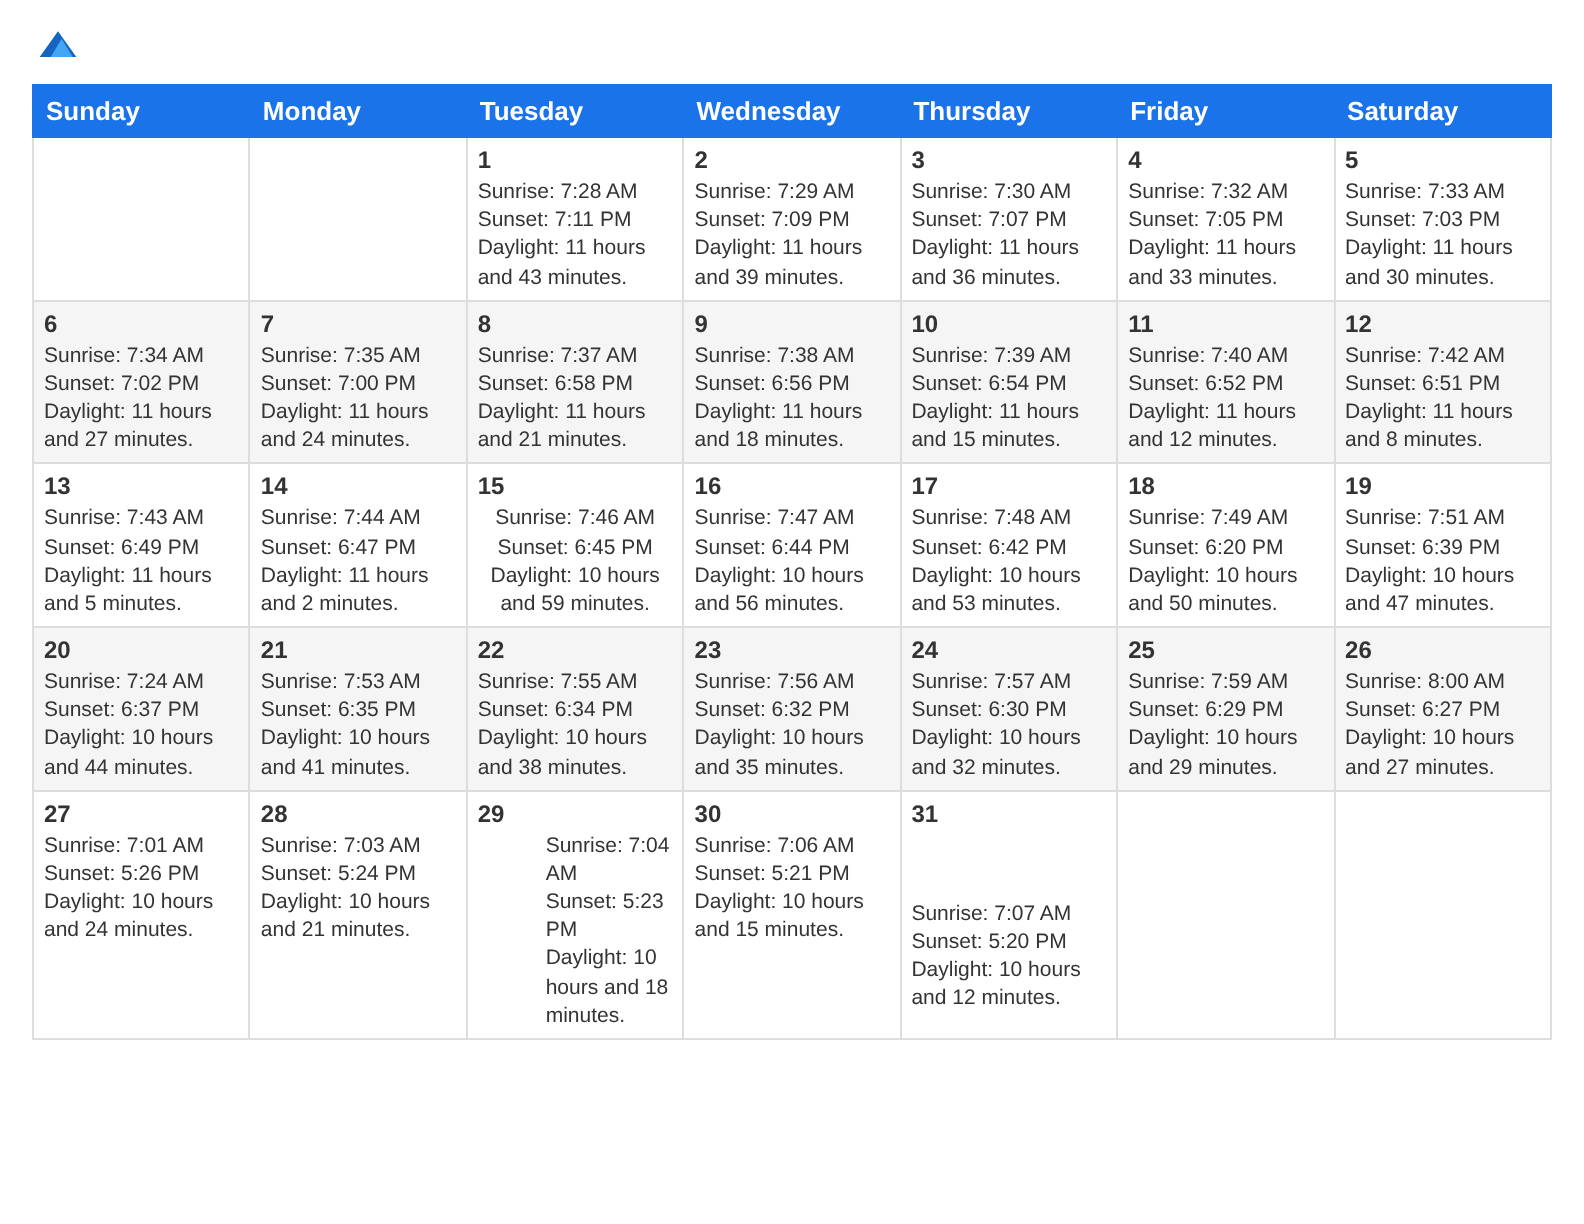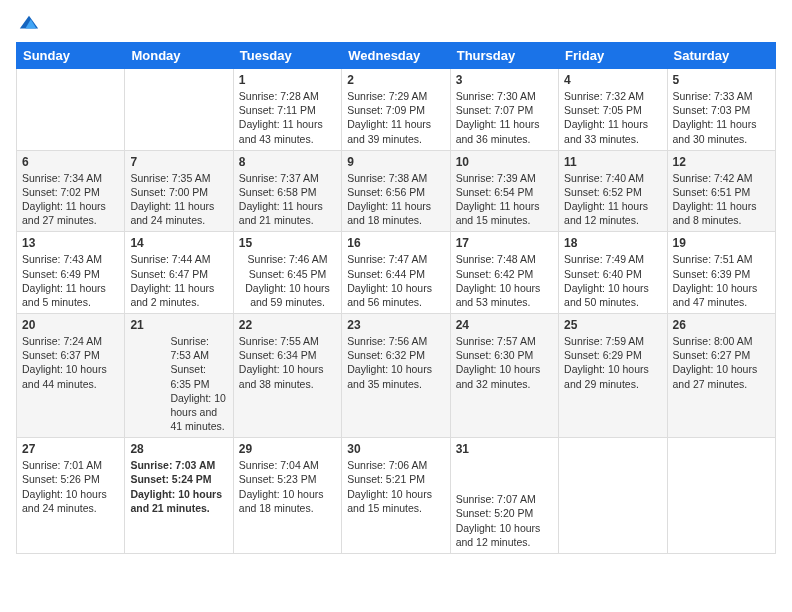--- a/index.html
+++ b/index.html
@@ -237,40 +237,40 @@
           </td>
           <td>
             <span class="day-number">17</span>
             <div class="day-info" style="white-space: pre-line;">Sunrise: 7:48 AM
 Sunset: 6:42 PM
 Daylight: 10 hours and 53 minutes.</div>
           </td>
           <td>
             <span class="day-number">18</span>
             <div class="day-info" style="white-space: pre-line;">Sunrise: 7:49 AM
-Sunset: 6:40 PM
+Sunset: 6:20 PM
 Daylight: 10 hours and 50 minutes.</div>
           </td>
           <td>
             <span class="day-number">19</span>
             <div class="day-info" style="white-space: pre-line;">Sunrise: 7:51 AM
 Sunset: 6:39 PM
 Daylight: 10 hours and 47 minutes.</div>
           </td>
         </tr>
         <tr>
           <td>
             <span class="day-number">20</span>
             <div class="day-info" style="white-space: pre-line;">Sunrise: 7:24 AM
 Sunset: 6:37 PM
 Daylight: 10 hours and 44 minutes.</div>
           </td>
           <td>
             <span class="day-number">21</span>
-            <div class="day-info" style="white-space: pre-line; margin-left: 40px;">Sunrise: 7:53 AM
+            <div class="day-info" style="white-space: pre-line;">Sunrise: 7:53 AM
 Sunset: 6:35 PM
 Daylight: 10 hours and 41 minutes.</div>
           </td>
           <td>
             <span class="day-number">22</span>
             <div class="day-info" style="white-space: pre-line;">Sunrise: 7:55 AM
 Sunset: 6:34 PM
 Daylight: 10 hours and 38 minutes.</div>
           </td>
           <td>
@@ -300,27 +300,27 @@
         </tr>
         <tr>
           <td>
             <span class="day-number">27</span>
             <div class="day-info" style="white-space: pre-line;">Sunrise: 7:01 AM
 Sunset: 5:26 PM
 Daylight: 10 hours and 24 minutes.</div>
           </td>
           <td>
             <span class="day-number">28</span>
-            <div class="day-info" style="white-space: pre-line; font-weight: bold;">Sunrise: 7:03 AM
+            <div class="day-info" style="white-space: pre-line;">Sunrise: 7:03 AM
 Sunset: 5:24 PM
 Daylight: 10 hours and 21 minutes.</div>
           </td>
           <td>
             <span class="day-number">29</span>
-            <div class="day-info" style="white-space: pre-line;">Sunrise: 7:04 AM
+            <div class="day-info" style="white-space: pre-line; margin-left: 34px;">Sunrise: 7:04 AM
 Sunset: 5:23 PM
 Daylight: 10 hours and 18 minutes.</div>
           </td>
           <td>
             <span class="day-number">30</span>
             <div class="day-info" style="white-space: pre-line;">Sunrise: 7:06 AM
 Sunset: 5:21 PM
 Daylight: 10 hours and 15 minutes.</div>
           </td>
           <td>

